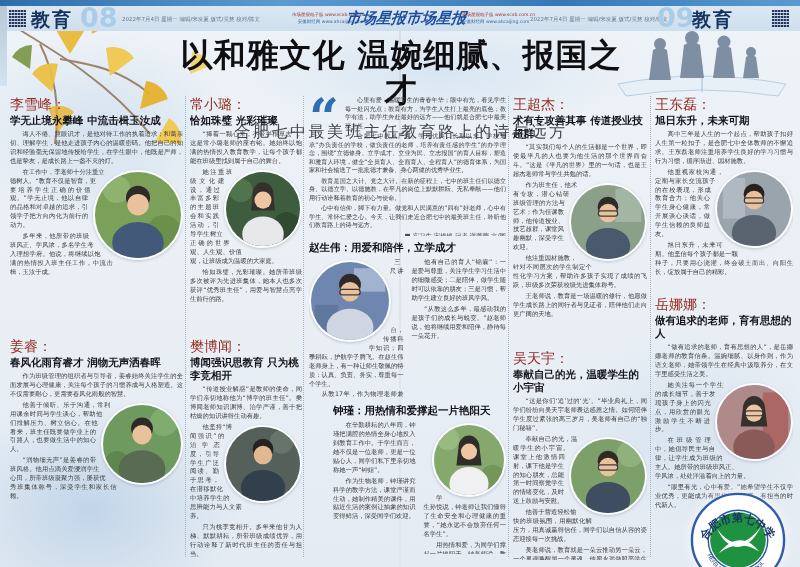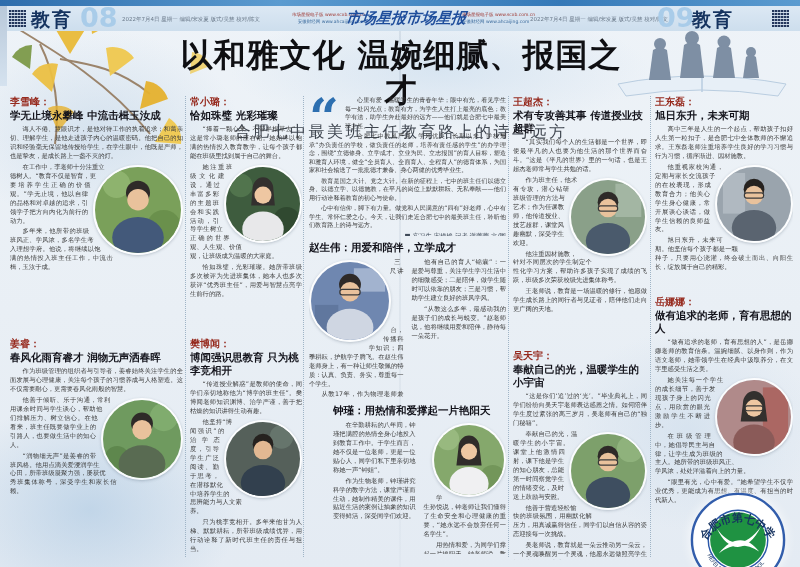--- a/index.html
+++ b/index.html
@@ -33,21 +33,21 @@
   
   .headline{position:absolute;left:168px;top:38px;width:466px;text-align:center;z-index:4;}
   .headline .title{font-size:32px;font-weight:900;color:#0f0f12;letter-spacing:1px;line-height:1.1;}
   .headline .subtitle{margin-top:14px;font-size:16px;color:#3f4650;letter-spacing:2.5px;}
   
   .decor{position:absolute;z-index:2;pointer-events:none;}
   
   .vsep{position:absolute;top:96px;bottom:10px;width:0;border-left:1px dotted #9fb4c6;z-index:3;}
   .col{position:absolute;top:96px;z-index:4;}
   .sec{overflow:hidden;position:relative;}
-  .tname{font-size:10px;font-weight:bold;color:#962a1e;line-height:1.2;margin:0;}
+  .tname{font-size:14px;font-weight:normal;color:#962a1e;line-height:1.2;margin:0;}
   .tmotto{font-size:10.5px;font-weight:bold;color:#14141c;line-height:1.25;margin:1px 0 3px;}
   .chead{font-size:10.5px;font-weight:bold;color:#101018;margin:0 0 3px;}
   .body p{margin:0 0 2px;text-indent:2em;font-size:6.3px;line-height:1.42;color:#3b3b3b;text-align:justify;}
   .lead{margin:0 0 2px;text-indent:2em;font-size:6.3px;line-height:1.42;color:#3b3b3b;text-align:justify;}
   
   .photo{float:right;border-radius:50%;shape-outside:circle(52%);overflow:hidden;position:relative;
          margin:2px 0 3px 5px;border:2px solid rgba(255,255,255,.85);box-shadow:0 1px 3px rgba(40,60,80,.25);}
   .photo.left{float:left;margin:2px 5px 3px 0;}
   .photo svg{display:block;width:100%;height:100%;}
   .d88{width:86px;height:86px;} .d76{width:74px;height:74px;} .d80{width:78px;height:78px;} .d72{width:70px;height:70px;}

